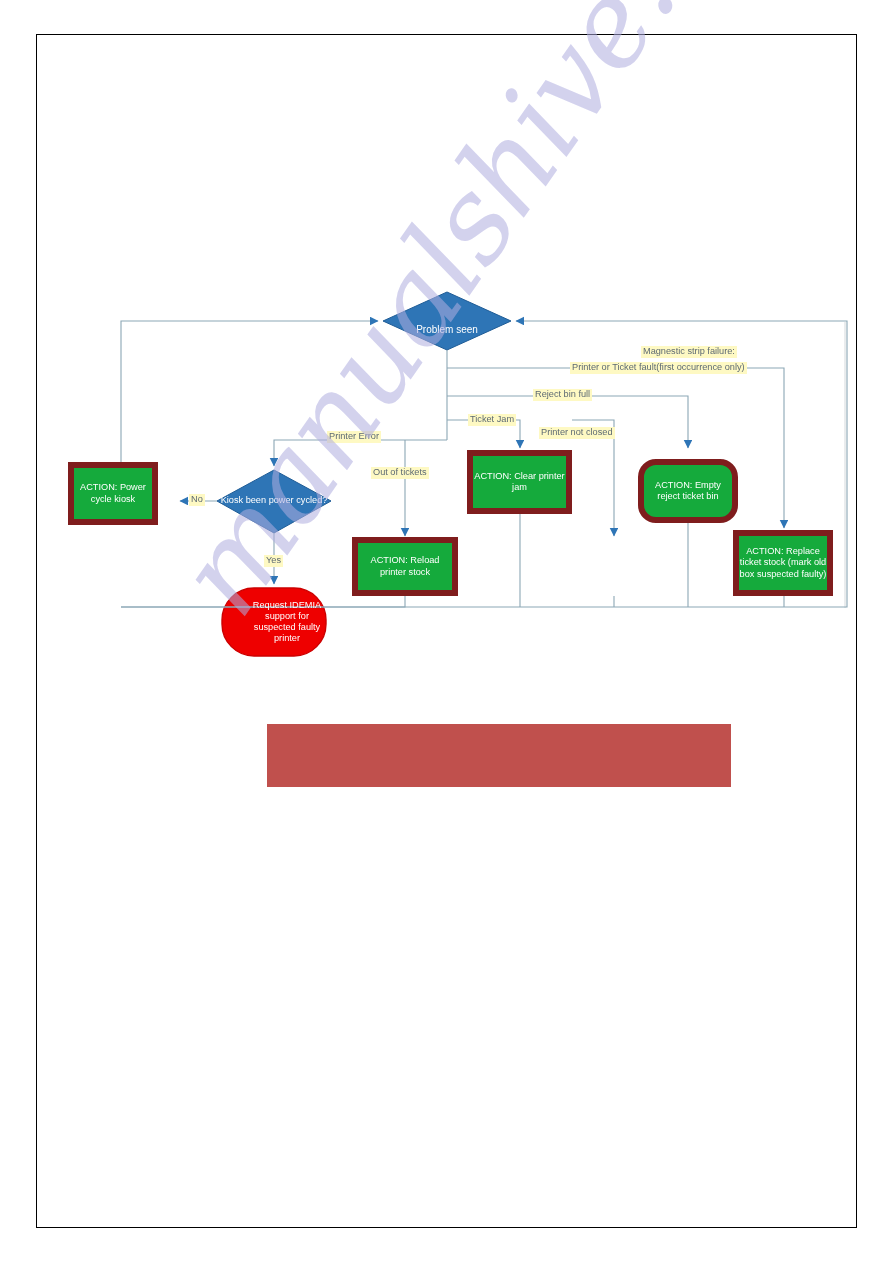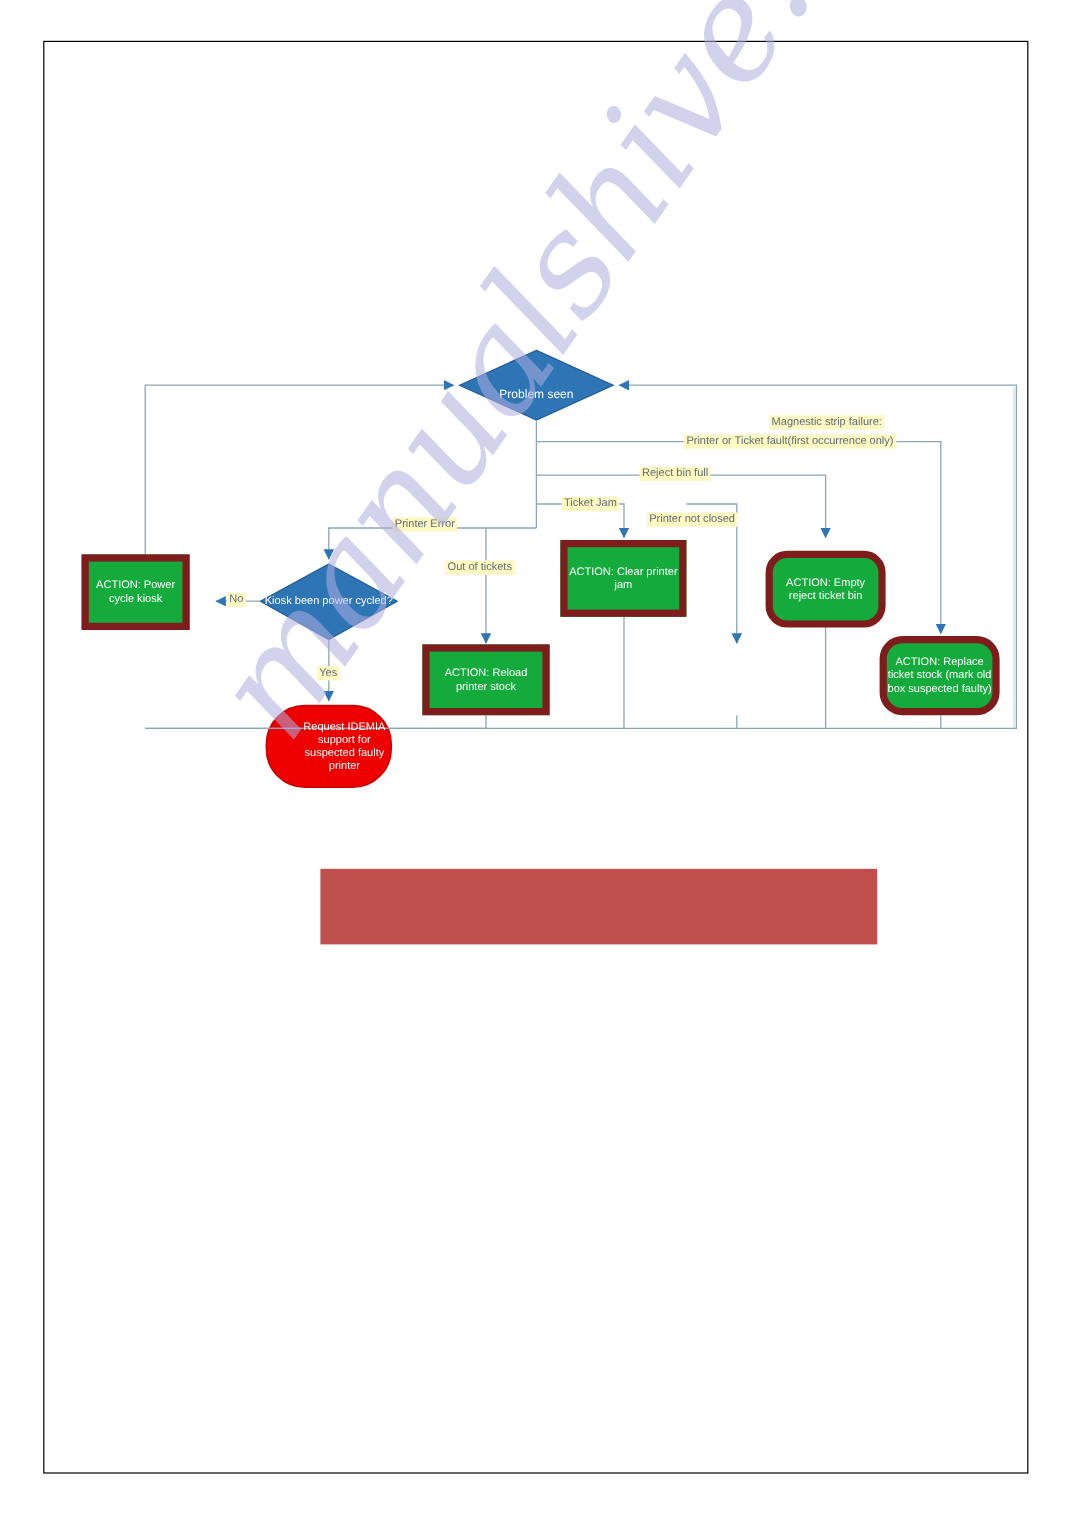--- a/index.html
+++ b/index.html
@@ -119,21 +119,21 @@
 
   <div class="node node-rect" style="left:467px;top:450px;width:105px;height:64px;font-size:9.2px;">
     <span>ACTION: Clear printer jam</span>
   </div>
 
 
   <div class="node node-rect" style="left:638px;top:459px;width:100px;height:64px;font-size:9.2px;border-radius:18px;">
     <span>ACTION: Empty reject ticket bin</span>
   </div>
 
-  <div class="node node-rect" style="left:733px;top:530px;width:100px;height:66px;font-size:9.2px;border-radius:19px;">
+  <div class="node node-rect" style="left:733px;top:530px;width:100px;height:66px;font-size:9.2px;">
     <span>ACTION: Replace ticket stock (mark old box suspected faulty)</span>
   </div>
 
   <div class="edge-label" style="left:327px;top:431px;">Printer Error</div>
 
   <div class="edge-label" style="left:371px;top:467px;">Out of tickets</div>
 
   <div class="edge-label" style="left:468px;top:414px;">Ticket Jam</div>
 
   <div class="edge-label" style="left:539px;top:427px;">Printer not closed</div>

